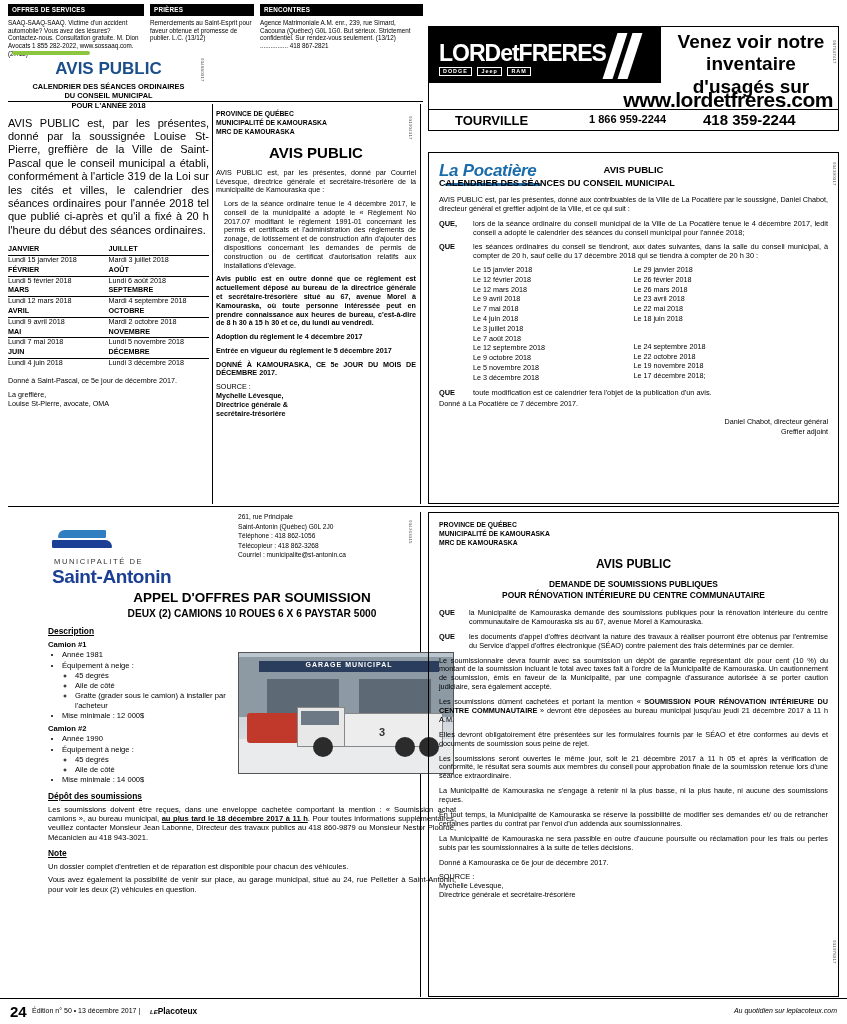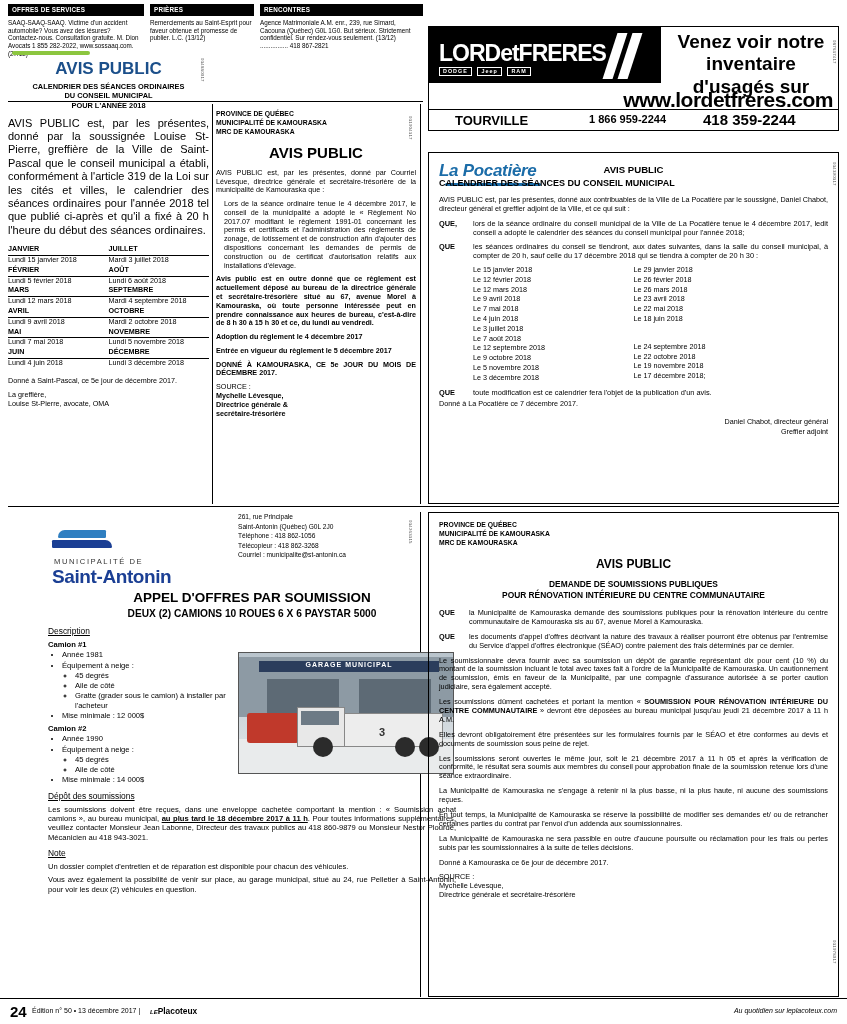--- a/index.html
+++ b/index.html
@@ -95,21 +95,21 @@
   .sa-head { position:relative; height:74px; }
   .sa-logo { position:absolute; left:4px; top:12px; width:176px; }
   .sa-mark { width:64px; height:30px; position:relative; }
   .sa-mark .m1 { position:absolute; left:0; top:16px; width:60px; height:8px; background:#1b3f94; border-radius:2px 10px 2px 2px; }
   .sa-mark .m2 { position:absolute; left:6px; top:6px; width:48px; height:8px; background:#2f7fc1; border-radius:10px 2px 2px 2px;}
   .sa-name1 { font-size:7.6px; letter-spacing:1.6px; color:#333; margin:3px 0 0 2px; }
   .sa-name2 { font-size:19px; font-weight:bold; color:#1b3f94; margin:-1px 0 0 0; letter-spacing:-.4px; }
   .sa-addr { position:absolute; left:190px; top:0; font-size:6.6px; line-height:1.45; }
   .sa-title { text-align:center; font-size:13.5px; font-weight:bold; margin:4px 0 2px; }
   .sa-title2 { text-align:center; font-size:10.2px; font-weight:bold; margin-bottom:5px; }
-  .sa-desc { font-size:8.4px; font-weight:normal; text-decoration:underline; }
+  .sa-desc { font-size:8.4px; font-weight:bold; text-decoration:underline; }
   .sa-list { font-size:7.6px; margin:3px 0 0 0; }
   .sa-list .t { font-weight:bold; margin-top:4px; }
   .sa-list ul { margin:1px 0 0 14px; padding:0; }
   .sa-list li { margin:0 0 1px 0; }
   .sa-list ul ul { margin-left:13px; }
   .sa-para { font-size:7.6px; text-align:justify; margin-top:4px; }
   .truck { position:absolute; left:190px; top:140px; width:216px; height:122px; border:1px solid #555; background:#cfd6dc; overflow:hidden; }
   .truck .sky { position:absolute; inset:0; background:linear-gradient(#b9c4cc,#e3e7ea); }
   .truck .bld { position:absolute; left:0; top:4px; width:216px; height:60px; background:#8d9aa4; }
   .truck .door { position:absolute; left:28px; top:26px; width:72px; height:38px; background:#5d6a75; }

